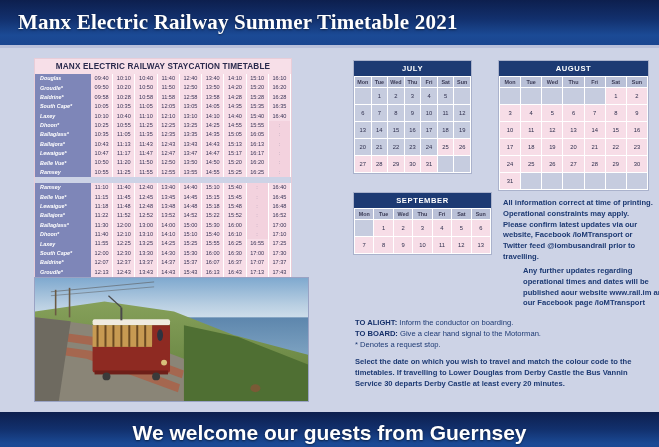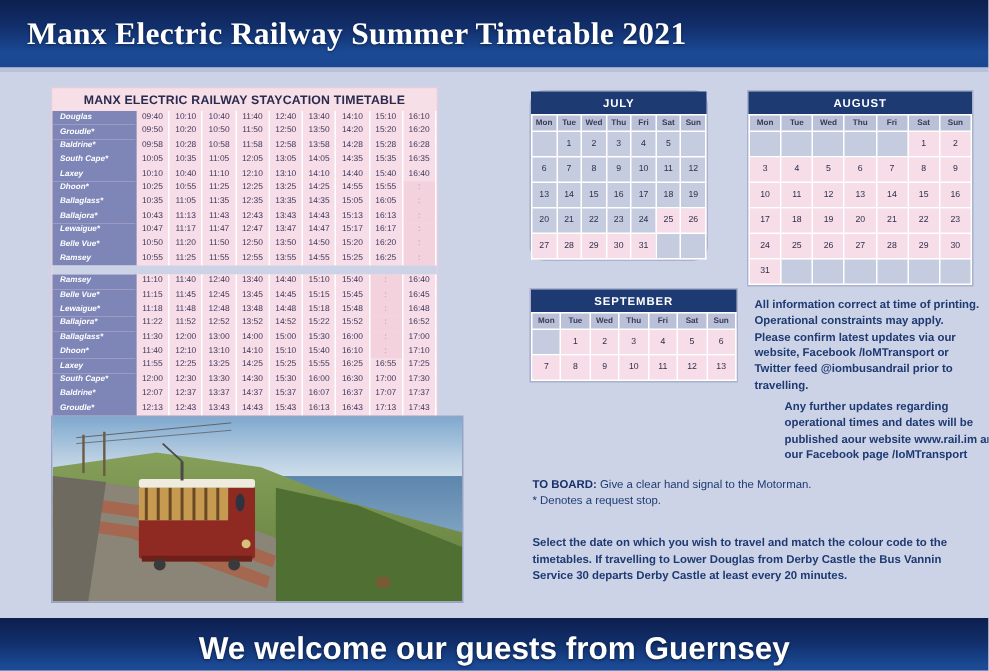--- a/index.html
+++ b/index.html
@@ -70,21 +70,21 @@
   table.tt td.blank{background:#f3d2de;color:#9a8fa8;}
   .tt-gap{height:6px;background:#cdd3e6;}
 
   
   .cal{
     position:absolute;
     background:#c6ccdf;
     border:1px solid #aab2cc;
     box-sizing:border-box;
   }
-  .cal-jul{left:353px;top:60px;width:119px;border-radius:10px;}
+  .cal-jul{left:353px;top:60px;width:119px;}
   .cal-aug{left:498px;top:60px;width:151px;}
   .cal-sep{left:353px;top:192px;width:139px;}
   .cal-head{
     background:#1d3a73;color:#ffffff;
     text-align:center;font-weight:bold;
     font-size:7.6px;letter-spacing:.6px;
     padding:3px 0;
   }
   table.calg{border-collapse:collapse;width:100%;table-layout:fixed;}
   table.calg th{
@@ -582,20 +582,23 @@
           <td class="pink">13</td>
         </tr>
       </tbody>
   </table>
 </div>
 
 <div class="info info-1">All information correct at time of printing. Operational constraints may apply. Please confirm latest updates via our website, Facebook /IoMTransport or Twitter feed @iombusandrail prior to travelling.</div>
 <div class="info info-2">Any further updates regarding operational times and dates will be published aour website www.rail.im and our Facebook page /IoMTransport</div>
 
 <div class="info info-3">
+  <div>
+    <span class="lead">TO ALIGHT:</span><span class="reg"> Inform the conductor on boarding.</span>
+  </div>
   <div>
     <span class="lead">TO BOARD:</span><span class="reg"> Give a clear hand signal to the Motorman.</span>
   </div>
   <div class="reg">* Denotes a request stop.</div>
 </div>
 
 <div class="info info-4">Select the date on which you wish to travel and match the colour code to the timetables. If travelling to Lower Douglas from Derby Castle the Bus Vannin Service 30 departs Derby Castle at least every 20 minutes.</div>
 
 <div class="photo">
   <svg viewBox="0 0 275 125" preserveAspectRatio="none">

